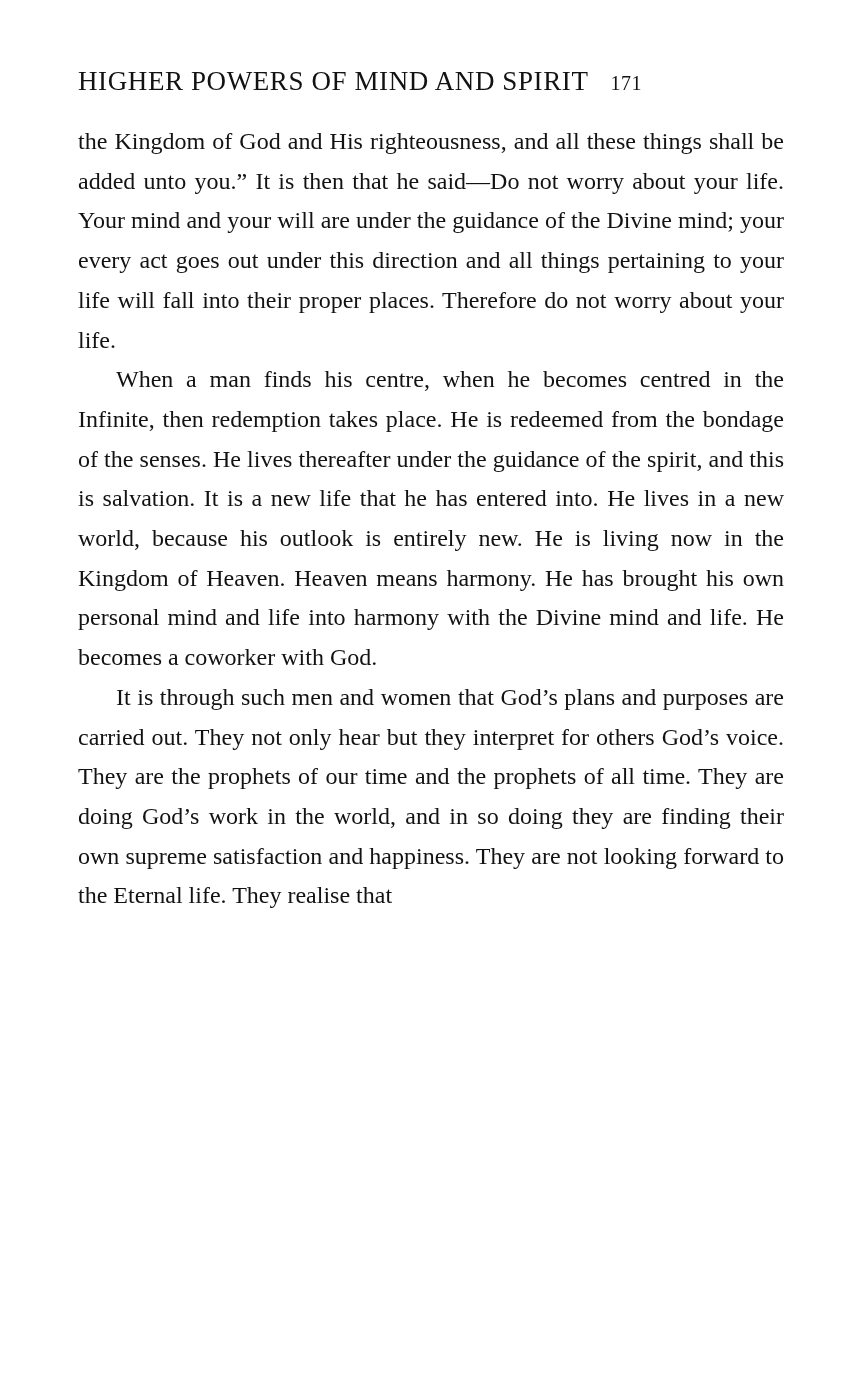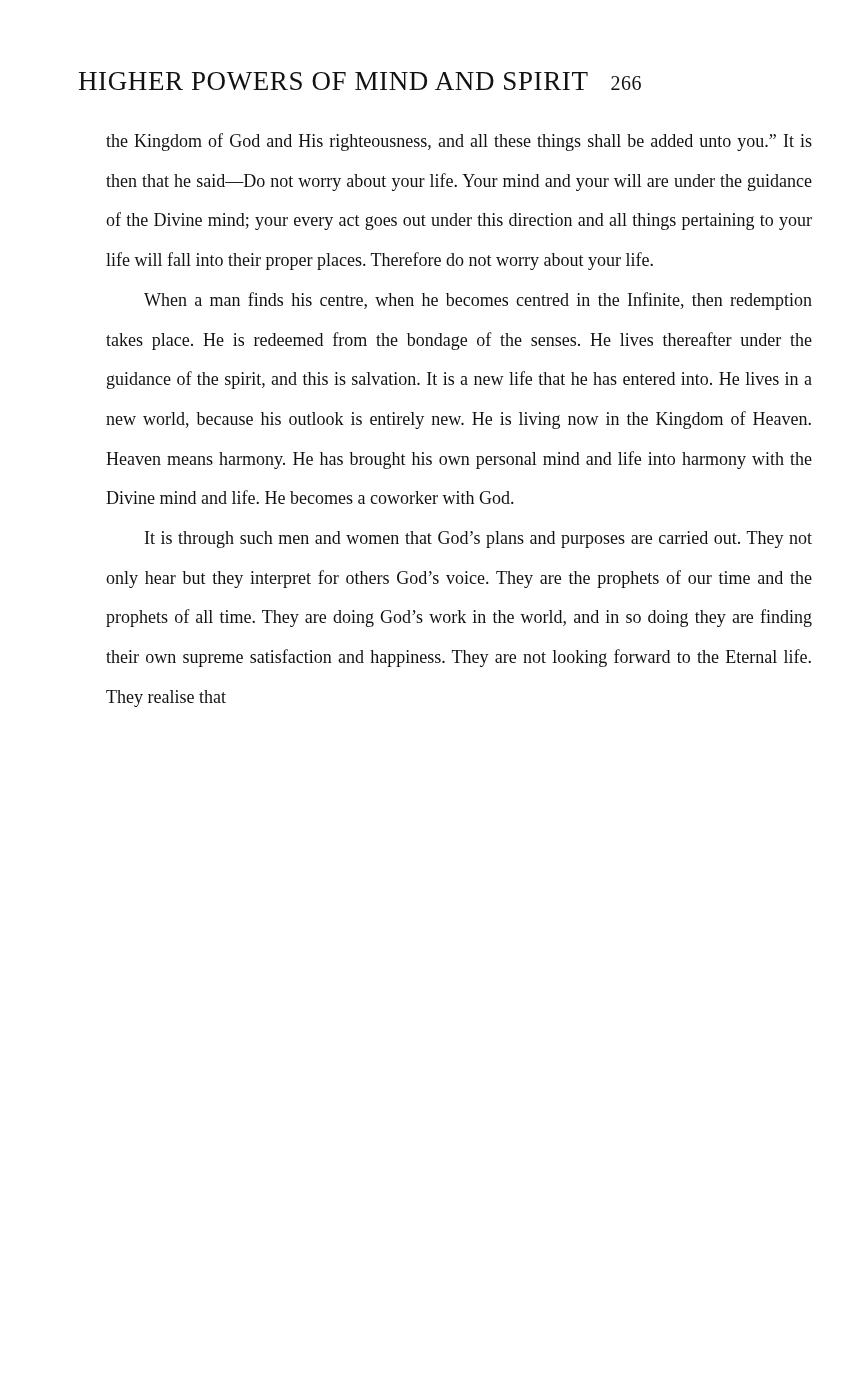--- a/index.html
+++ b/index.html
@@ -42,43 +42,42 @@
     font-size: 20px;
     margin-left: 22px;
     letter-spacing: 0.5px;
     font-family: "Liberation Serif", serif;
   }
   .body-text {
     position: absolute;
     left: 78px;
     top: 122px;
     width: 706px;
-    font-size: 18px;
+    font-size: 24px;
     line-height: 39.7px;
     text-align: justify;
     text-justify: inter-word;
     font-family: "Liberation Serif", serif;
-    margin-left: 28px;
   }
   .body-text p {
     margin: 0;
     text-indent: 38px;
   }
   .body-text p.no-indent {
     text-indent: 0;
   }
 </style>
 </head>
 <body>
 
 <div class="page">
 
   <div class="running-head">
     <span class="title">HIGHER POWERS OF MIND AND SPIRIT</span>
-    <span class="folio">266</span>
+    <span class="folio">171</span>
   </div>
 
   <div class="body-text">
     <p class="no-indent">the Kingdom of God and His righteousness, and all these things shall be added unto you.” It is then that he said—Do not worry about your life.  Your mind and your will are under the guidance of the Divine mind; your every act goes out under this direction and all things pertaining to your life will fall into their proper places.  Therefore do not worry about your life.</p>
     <p>When a man finds his centre, when he becomes centred in the Infinite, then redemption takes place.  He is redeemed from the bondage of the senses.  He lives thereafter under the guidance of the spirit, and this is salvation. It is a new life that he has entered into.  He lives in a new world, because his outlook is entirely new.  He is living now in the Kingdom of Heaven.  Heaven means harmony. He has brought his own personal mind and life into harmony with the Divine mind and life.  He becomes a coworker with God.</p>
     <p>It is through such men and women that God’s plans and purposes are carried out. They not only hear but they interpret for others God’s voice.  They are the prophets of our time and the prophets of all time.  They are doing God’s work in the world, and in so doing they are finding their own supreme satisfaction and happiness.  They are not looking forward to the Eternal life.  They realise that</p>
   </div>
 
 </div>
 

